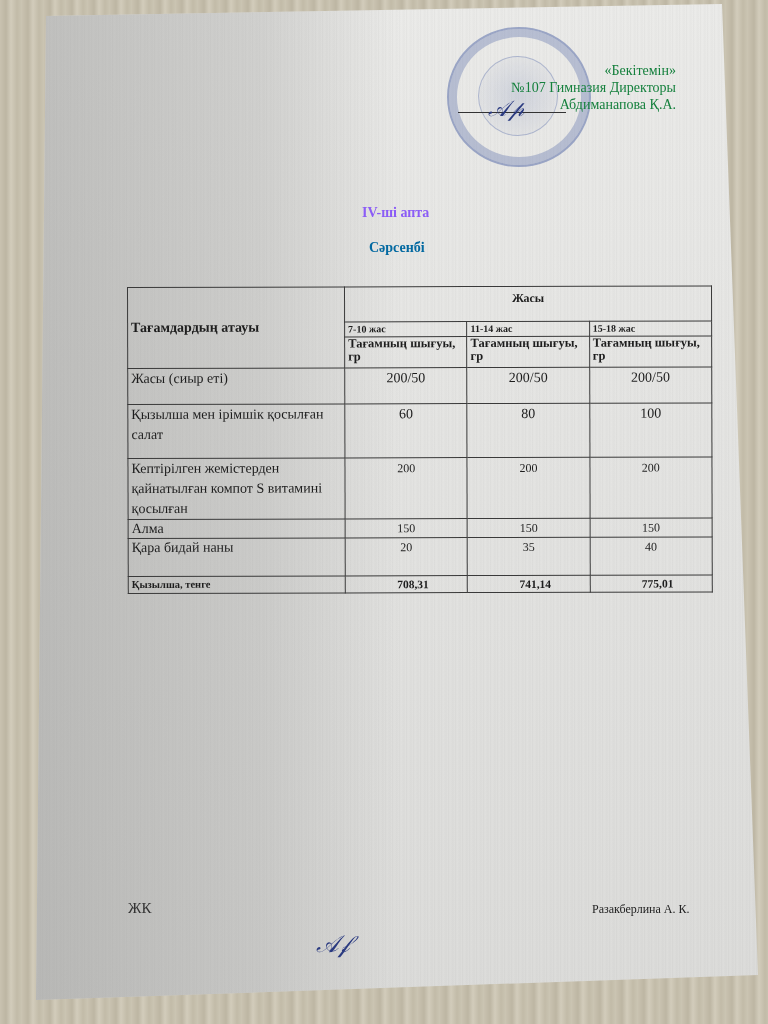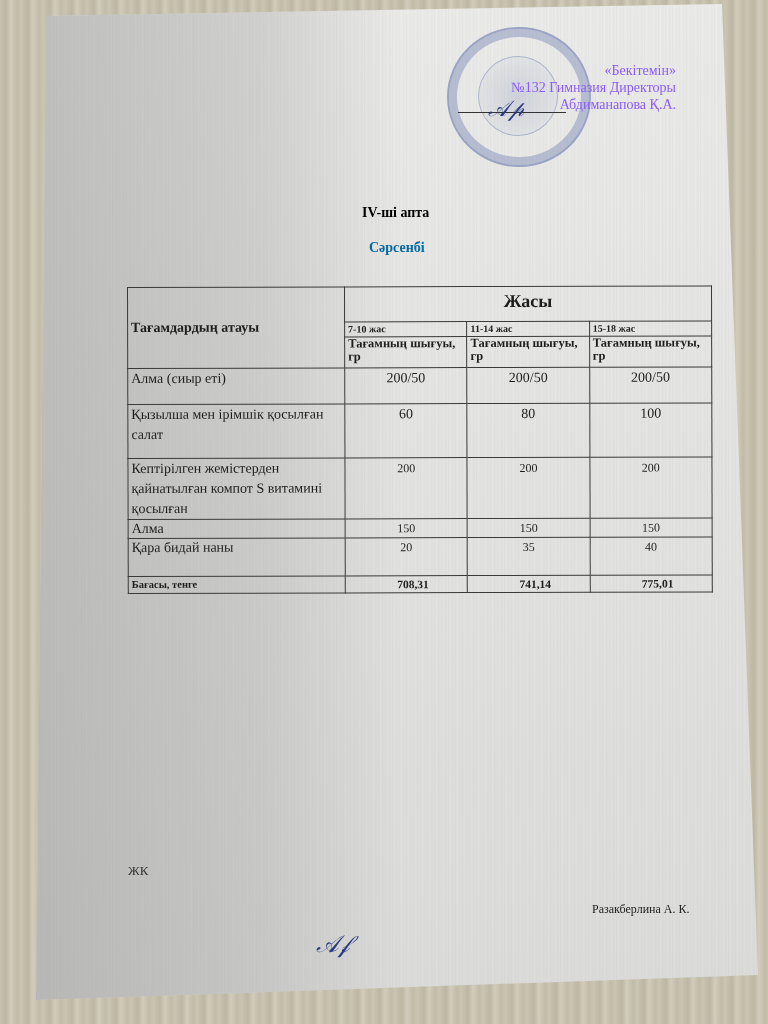--- a/index.html
+++ b/index.html
@@ -20,55 +20,55 @@
   .stamp {
     left:447px; top:27px; width:140px; height:136px; border-radius:50%;
     border:2px solid rgba(90,110,170,0.55);
     box-shadow: inset 0 0 0 6px rgba(255,255,255,0), inset 0 0 0 8px rgba(90,110,170,0.35);
   }
   .stamp-inner {
     left:478px; top:56px; width:78px; height:78px; border-radius:50%;
     border:1px solid rgba(90,110,170,0.4);
     background: radial-gradient(circle, rgba(90,110,170,0.18) 0%, rgba(90,110,170,0.05) 70%, rgba(0,0,0,0) 72%);
   }
-  .approve { right:92px; top:62px; text-align:right; font-size:14px; line-height:17px; color:#8b5cf6; }
+  .approve { right:92px; top:62px; text-align:right; font-size:14px; line-height:17px; color:#15803d; }
   .approve div { white-space:nowrap; }
   .sig-line { left:458px; top:112px; width:108px; border-top:1px solid #333; }
   .sig1 { left:488px; top:96px; font-size:22px; color:#2a3a80; font-style:italic; }
-  .week { left:362px; top:205px; font-size:14px; font-weight:bold; color:#000000; }
+  .week { left:362px; top:205px; font-size:14px; font-weight:bold; color:#8b5cf6; }
   .day  { left:369px; top:240px; font-size:14px; font-weight:bold; color:#0369a1; }
   table.menu {
     position:absolute; left:127px; top:287px; width:585px;
     border-collapse:collapse; color:#1d1d1d; transform: rotate(-0.15deg); transform-origin:left top;
   }
   table.menu td { border:1px solid #3a3a3a; padding:0 3px; vertical-align:top; }
   .hname { font-size:14px; font-weight:bold; vertical-align:middle !important; width:210px; }
-  .hage  { font-size:18px; font-weight:bold; text-align:center; height:30px; padding-top:4px !important; }
+  .hage  { font-size:12px; font-weight:bold; text-align:center; height:30px; padding-top:4px !important; }
   .hband { font-size:10px; font-weight:bold; height:14px; line-height:14px; }
   .hunit { font-size:12.5px; font-weight:bold; line-height:13px; height:30px;margin-top:48px; }
   .dish  { font-size:14px; line-height:20px; }
   .val   { font-size:14px; text-align:center; line-height:20px; }
   .val.sm{ font-size:12px; }
   .tot   { font-size:10.5px; font-weight:bold; height:16px; line-height:16px; }
   .tot.c { text-align:center; font-size:11.5px;padding-left:16px; }
-  .footer-left  { left:128px; top:863px; font-size:13px; color:#333; }
+  .footer-left  { left:128px; top:900px; font-size:15px; color:#333; }
   .footer-right { left:592px; top:902px; font-size:12px; color:#222; white-space:nowrap;text-align:right; }
   .sig2 { left:316px; top:890px; font-size:24px; color:#2a3a80; font-style:italic;margin-top:41px; }
 </style>
 </head>
 <body>
 
 <div class="paper"></div>
 
 <div class="abs stamp"></div>
 <div class="abs stamp-inner"></div>
 
 <div class="abs approve">
   <div>«Бекітемін»</div>
-  <div>№132 Гимназия Директоры</div>
+  <div>№107 Гимназия Директоры</div>
   <div>Абдиманапова Қ.А.</div>
 </div>
 <div class="abs sig-line"></div>
 <div class="abs sig1">𝒜𝓅</div>
 
 <div class="abs week">IV-ші апта</div>
 <div class="abs day">Сәрсенбі</div>
 
 <table class="menu">
   <tbody>
@@ -80,21 +80,21 @@
     <td class="hband">7-10 жас</td>
     <td class="hband">11-14 жас</td>
     <td class="hband">15-18 жас</td>
   </tr>
   <tr>
     <td class="hunit">Тағамның шығуы, гр</td>
     <td class="hunit">Тағамның шығуы, гр</td>
     <td class="hunit">Тағамның шығуы, гр</td>
   </tr>
   <tr style="height:36px">
-    <td class="dish">Алма (сиыр еті)</td>
+    <td class="dish">Жасы (сиыр еті)</td>
     <td class="val">200/50</td>
     <td class="val">200/50</td>
     <td class="val">200/50</td>
   </tr>
   <tr style="height:54px">
     <td class="dish">Қызылша мен ірімшік қосылған салат</td>
     <td class="val">60</td>
     <td class="val">80</td>
     <td class="val">100</td>
   </tr>
@@ -110,21 +110,21 @@
     <td class="val sm" style="line-height:18px">150</td>
     <td class="val sm" style="line-height:18px">150</td>
   </tr>
   <tr style="height:38px">
     <td class="dish" style="line-height:18px">Қара бидай наны</td>
     <td class="val sm" style="line-height:18px">20</td>
     <td class="val sm" style="line-height:18px">35</td>
     <td class="val sm" style="line-height:18px">40</td>
   </tr>
   <tr>
-    <td class="tot">Бағасы, тенге</td>
+    <td class="tot">Қызылша, тенге</td>
     <td class="tot c">708,31</td>
     <td class="tot c">741,14</td>
     <td class="tot c">775,01</td>
   </tr>
 </tbody>
   </table>
 
 <div class="abs footer-left">ЖК</div>
 <div class="abs sig2">𝒜𝒻</div>
 <div class="abs footer-right">Разакберлина А. К.</div>

